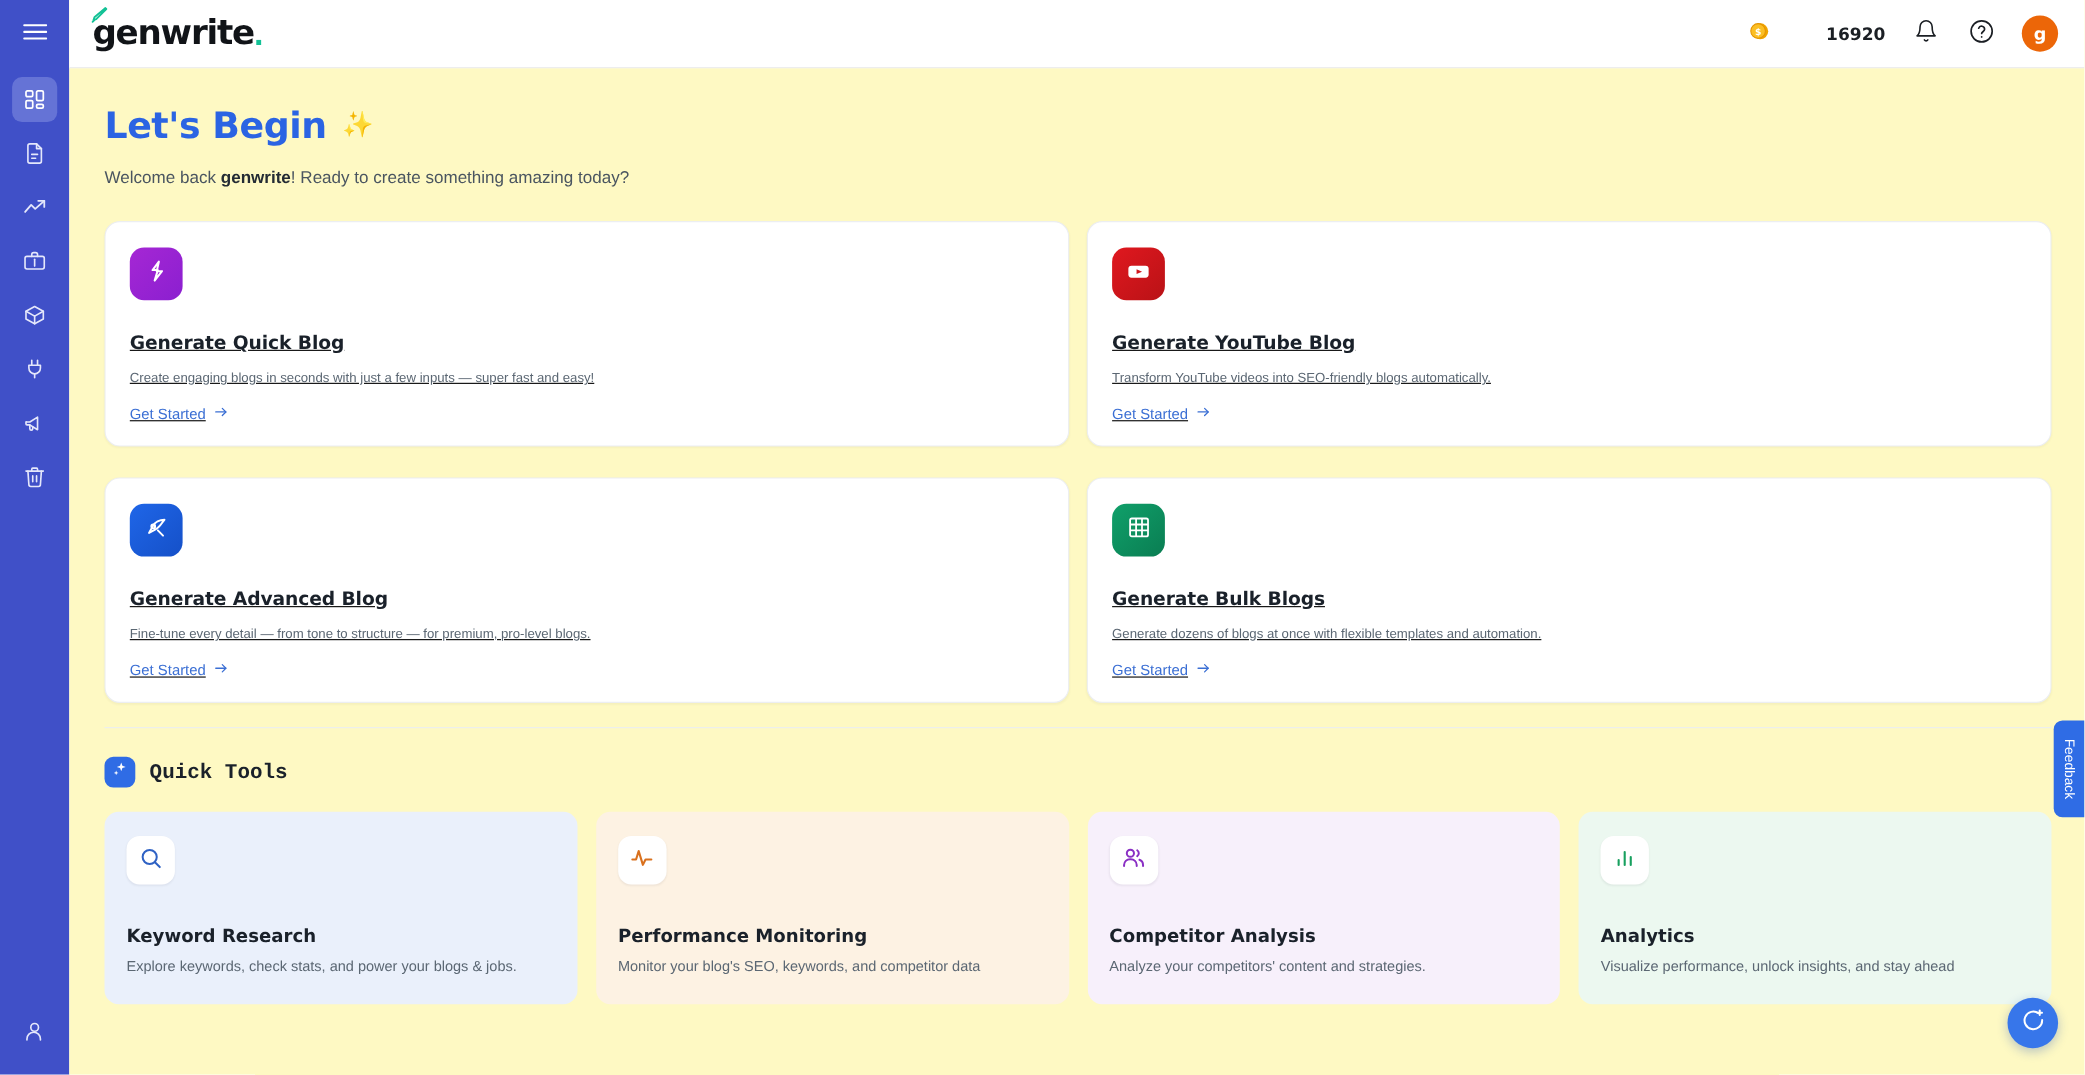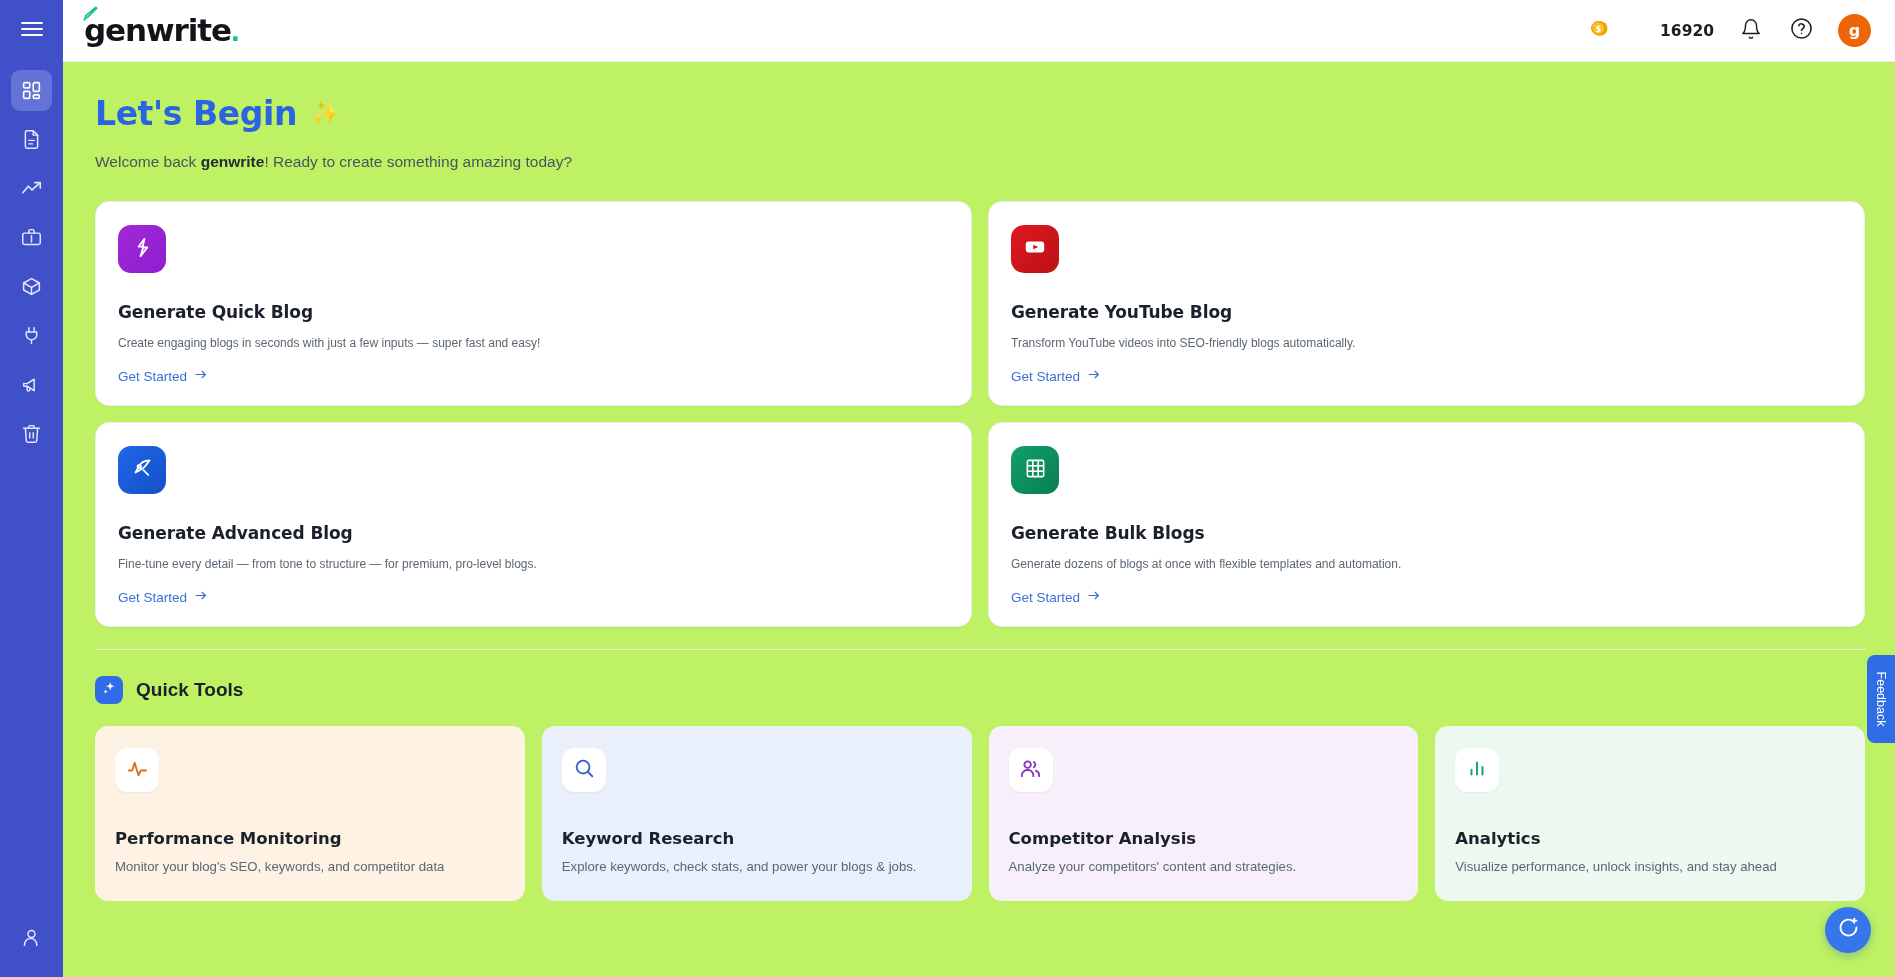--- a/index.html
+++ b/index.html
@@ -38,21 +38,21 @@
   .sb-item.active { background: #6573d6; }
   .sb-bottom { position: absolute; bottom: 12px; left: 0; right: 0; display: flex; justify-content: center; }
   .sb-item svg { display: block; }
 
   
   .main {
     flex: 1 1 auto;
     height: 977px;
     display: flex;
     flex-direction: column;
-    background: #bef264;
+    background: #fef9c3;
     min-width: 0;
     position: relative;
   }
 
   
   .topbar {
     height: 62px;
     flex: 0 0 62px;
     border-bottom: 1px solid #ececec;
     display: flex;
@@ -103,21 +103,22 @@
     margin-top: 20px;
     font-size: 15.5px; color: #4a5560;
   }
   .welcome b { color: #242c34; font-weight: 700; }
 
   
   .cards-grid {
     margin-top: 30px;
     display: grid;
     grid-template-columns: 1fr 1fr;
-    gap: 16px 16px;
+    gap: 28px 16px;
+    text-decoration: underline;
   }
   .bigcard {
     background: #ffffff;
     border: 1px solid #eceef1;
     border-radius: 14px;
     padding: 23px 22px 21px 22px;
     height: 205px;
     display: flex; flex-direction: column;
     box-shadow: 0 1px 2px rgba(16,24,40,0.035);
     cursor: pointer;
@@ -152,21 +153,21 @@
     margin-top: 22px;
     border-top: 1px solid #eceef1;
     padding-top: 26px;
   }
   .qt-head { display: flex; align-items: center; gap: 13px; }
   .qt-badge {
     width: 28px; height: 28px; border-radius: 8px;
     background: #2f6ce5;
     display: flex; align-items: center; justify-content: center;
   }
-  .qt-title { font-size: 19px; font-weight: 700; color: #1a212a; font-family: Liberation Sans, sans-serif;}
+  .qt-title { font-size: 19px; font-weight: 700; color: #1a212a; font-family: Liberation Mono, monospace;}
   .qt-grid {
     margin-top: 22px;
     display: grid;
     grid-template-columns: repeat(4, 1fr);
     gap: 17px;
   }
   .qtcard {
     border-radius: 13px;
     padding: 22px 20px 20px 20px;
     height: 175px;
@@ -476,44 +477,44 @@
             <svg width="17" height="17" viewBox="0 0 24 24" fill="#ffffff">
               <path d="M13 3l1.5 4.2L18.7 8.7 14.5 10.2 13 14.4 11.5 10.2 7.3 8.7 11.5 7.2z"></path>
               <path d="M6.5 13.5l.8 2.2 2.2.8-2.2.8-.8 2.2-.8-2.2L3.5 16.5l2.2-.8z"></path>
             </svg>
           </span>
         </div>
         <div class="qt-title">Quick Tools</div>
       </div>
 
       <div class="qt-grid">
-
-        <div class="qtcard" style="background:#fdf2e3">
-          <div class="qt-iconbox">
-            <span>
-              <svg width="23" height="23" viewBox="0 0 24 24" fill="none" stroke="#d9711e" stroke-width="2" stroke-linecap="round" stroke-linejoin="round">
-                  <polyline points="3 14 6.5 14 9 6 13 19 15.5 14 21 14"></polyline>
-                </svg>
-            </span>
-          </div>
-          <div class="qt-name">Performance Monitoring</div>
-          <div class="qt-desc">Monitor your blog's SEO, keywords, and competitor data</div>
-        </div>
 
         <div class="qtcard" style="background:#eaf0fb">
           <div class="qt-iconbox">
             <span>
               <svg width="22" height="22" viewBox="0 0 24 24" fill="none" stroke="#2f62c4" stroke-width="2" stroke-linecap="round">
                   <circle cx="11" cy="11" r="7"></circle>
                   <line x1="16.2" y1="16.2" x2="21" y2="21"></line>
                 </svg>
             </span>
           </div>
           <div class="qt-name">Keyword Research</div>
           <div class="qt-desc">Explore keywords, check stats, and power your blogs &amp; jobs.</div>
+        </div>
+
+        <div class="qtcard" style="background:#fdf2e3">
+          <div class="qt-iconbox">
+            <span>
+              <svg width="23" height="23" viewBox="0 0 24 24" fill="none" stroke="#d9711e" stroke-width="2" stroke-linecap="round" stroke-linejoin="round">
+                  <polyline points="3 14 6.5 14 9 6 13 19 15.5 14 21 14"></polyline>
+                </svg>
+            </span>
+          </div>
+          <div class="qt-name">Performance Monitoring</div>
+          <div class="qt-desc">Monitor your blog's SEO, keywords, and competitor data</div>
         </div>
 
         <div class="qtcard" style="background:#f7f0fb">
           <div class="qt-iconbox">
             <span>
               <svg width="23" height="23" viewBox="0 0 24 24" fill="none" stroke="#8a2fc4" stroke-width="1.9" stroke-linecap="round" stroke-linejoin="round">
                 <circle cx="9" cy="8" r="3.4"></circle>
                   <path d="M3 20v-.8A5.6 5.6 0 0 1 8.6 13.6h.8A5.6 5.6 0 0 1 15 19.2V20"></path>
                 <path d="M15.5 5.2a3.4 3.4 0 0 1 0 5.6"></path>
                   <path d="M17.6 14.2A5.3 5.3 0 0 1 21 19.1V20"></path>

